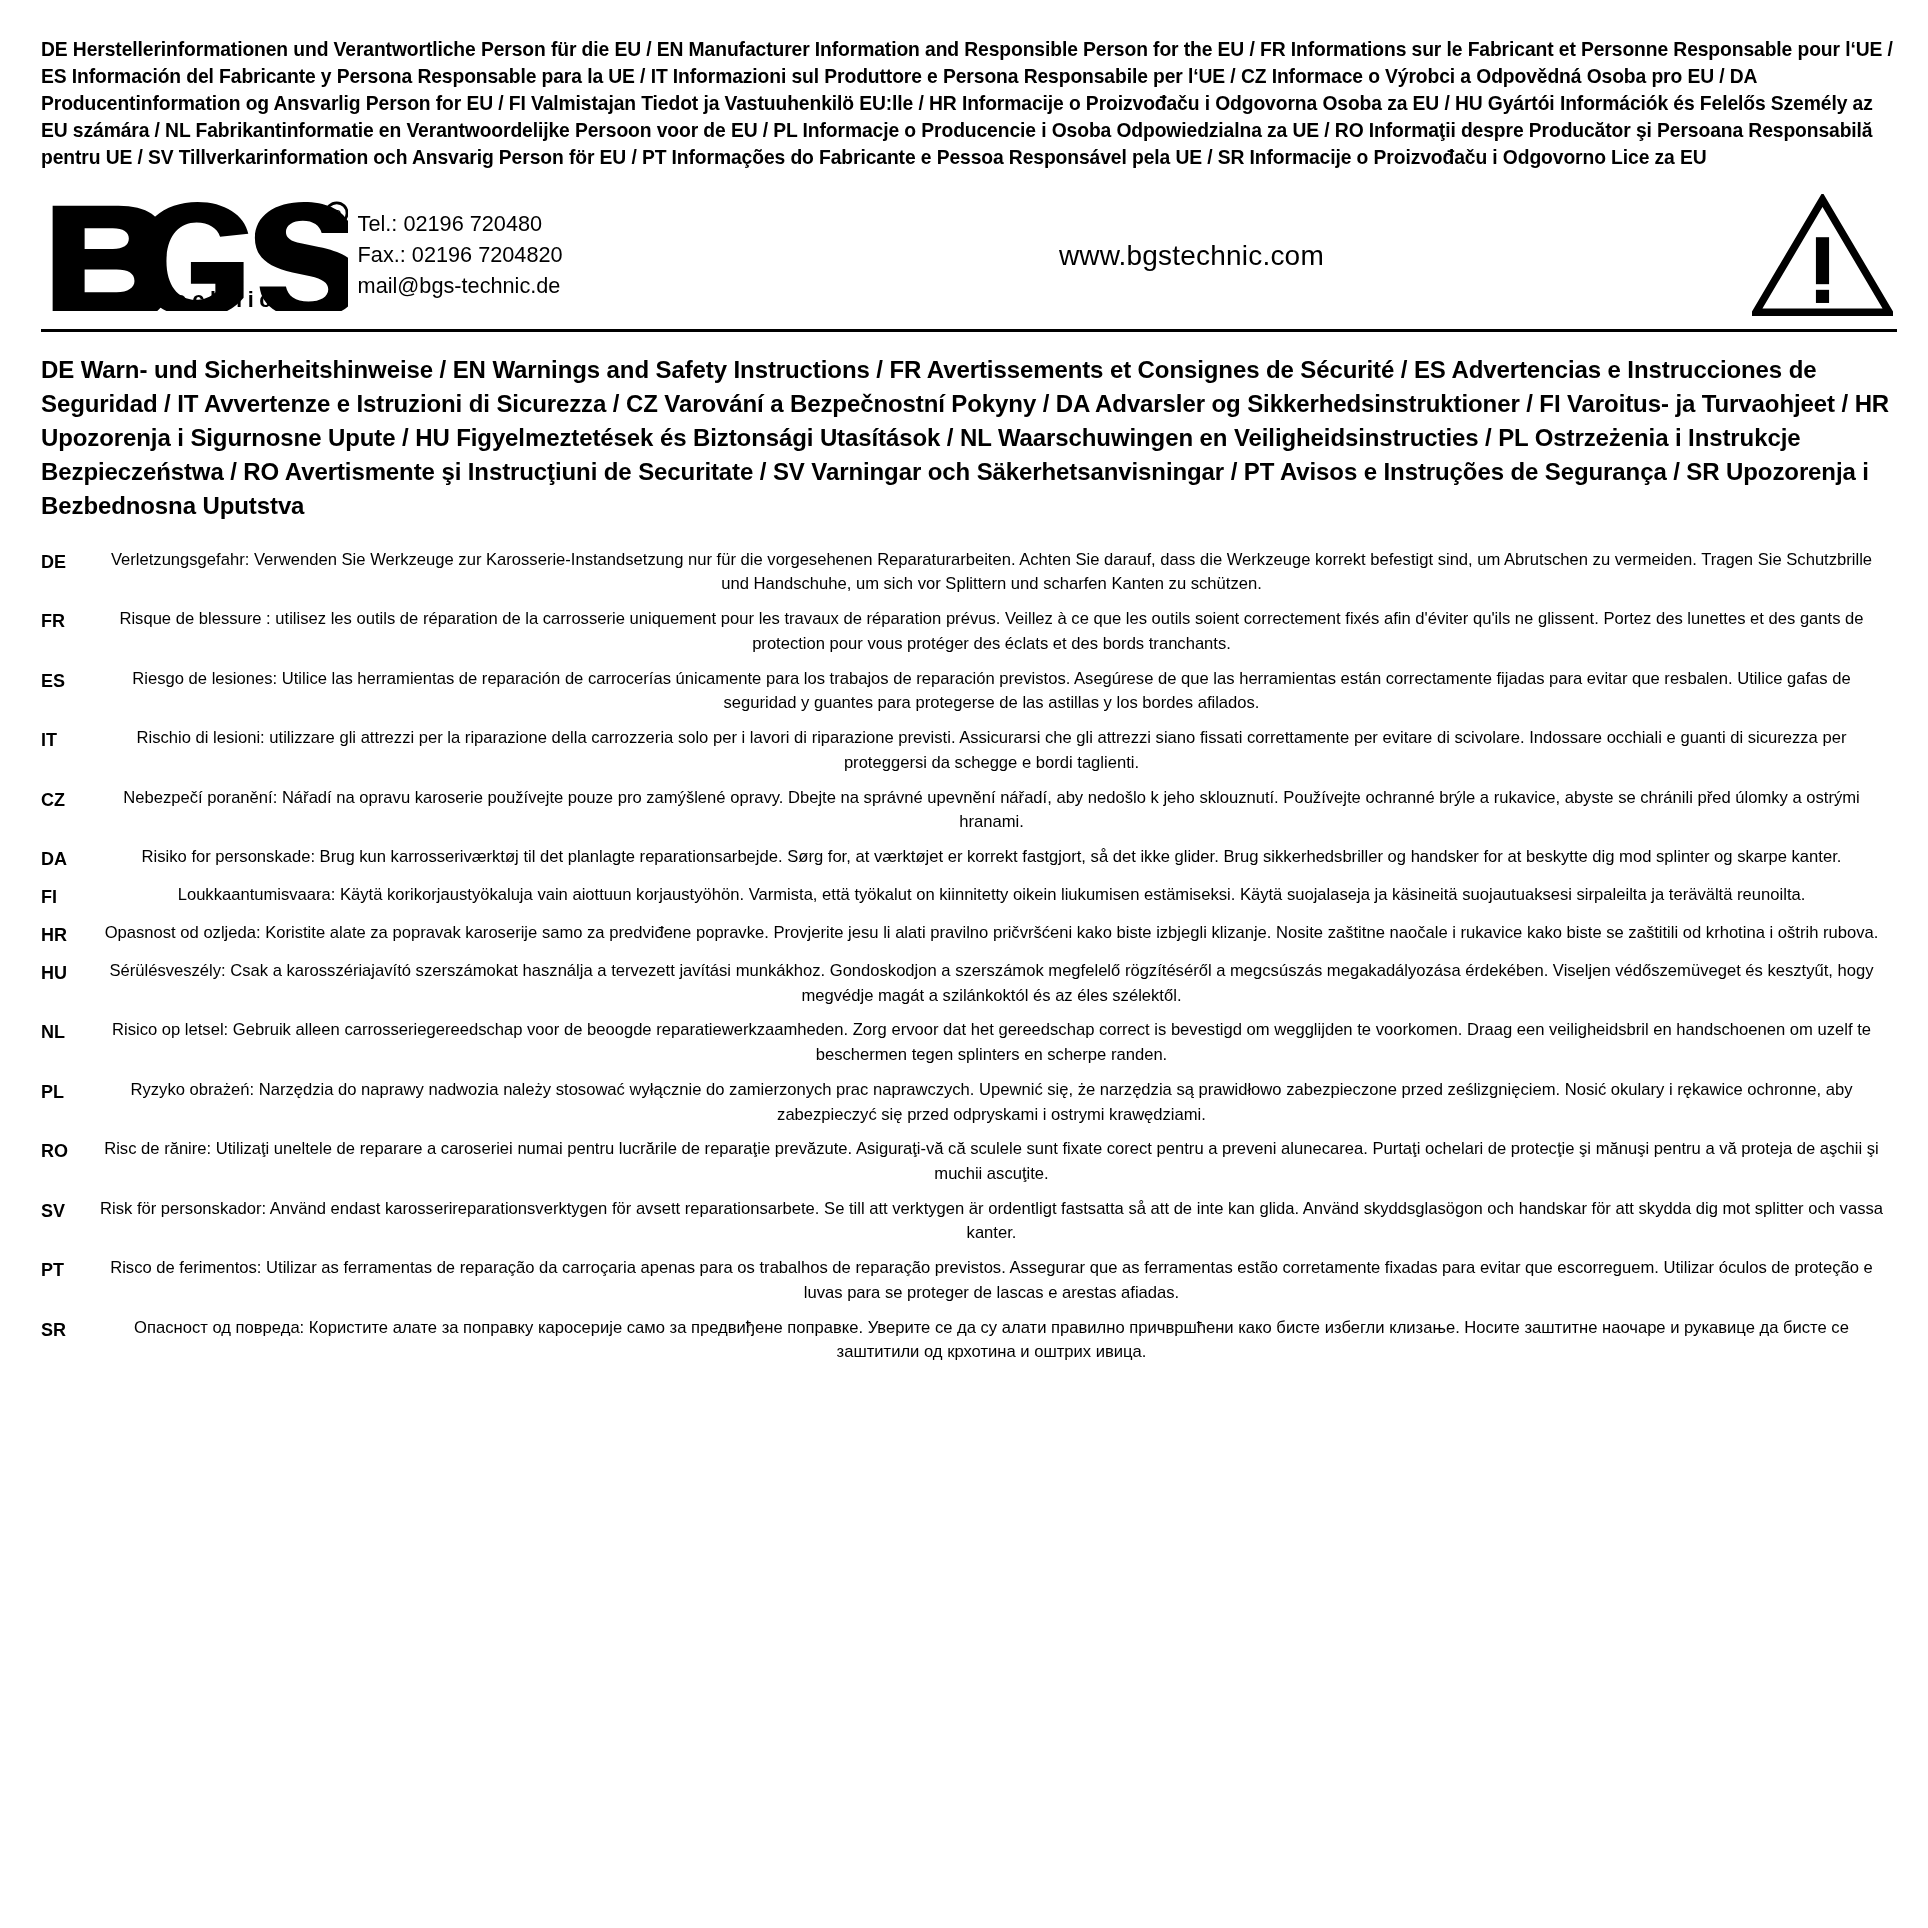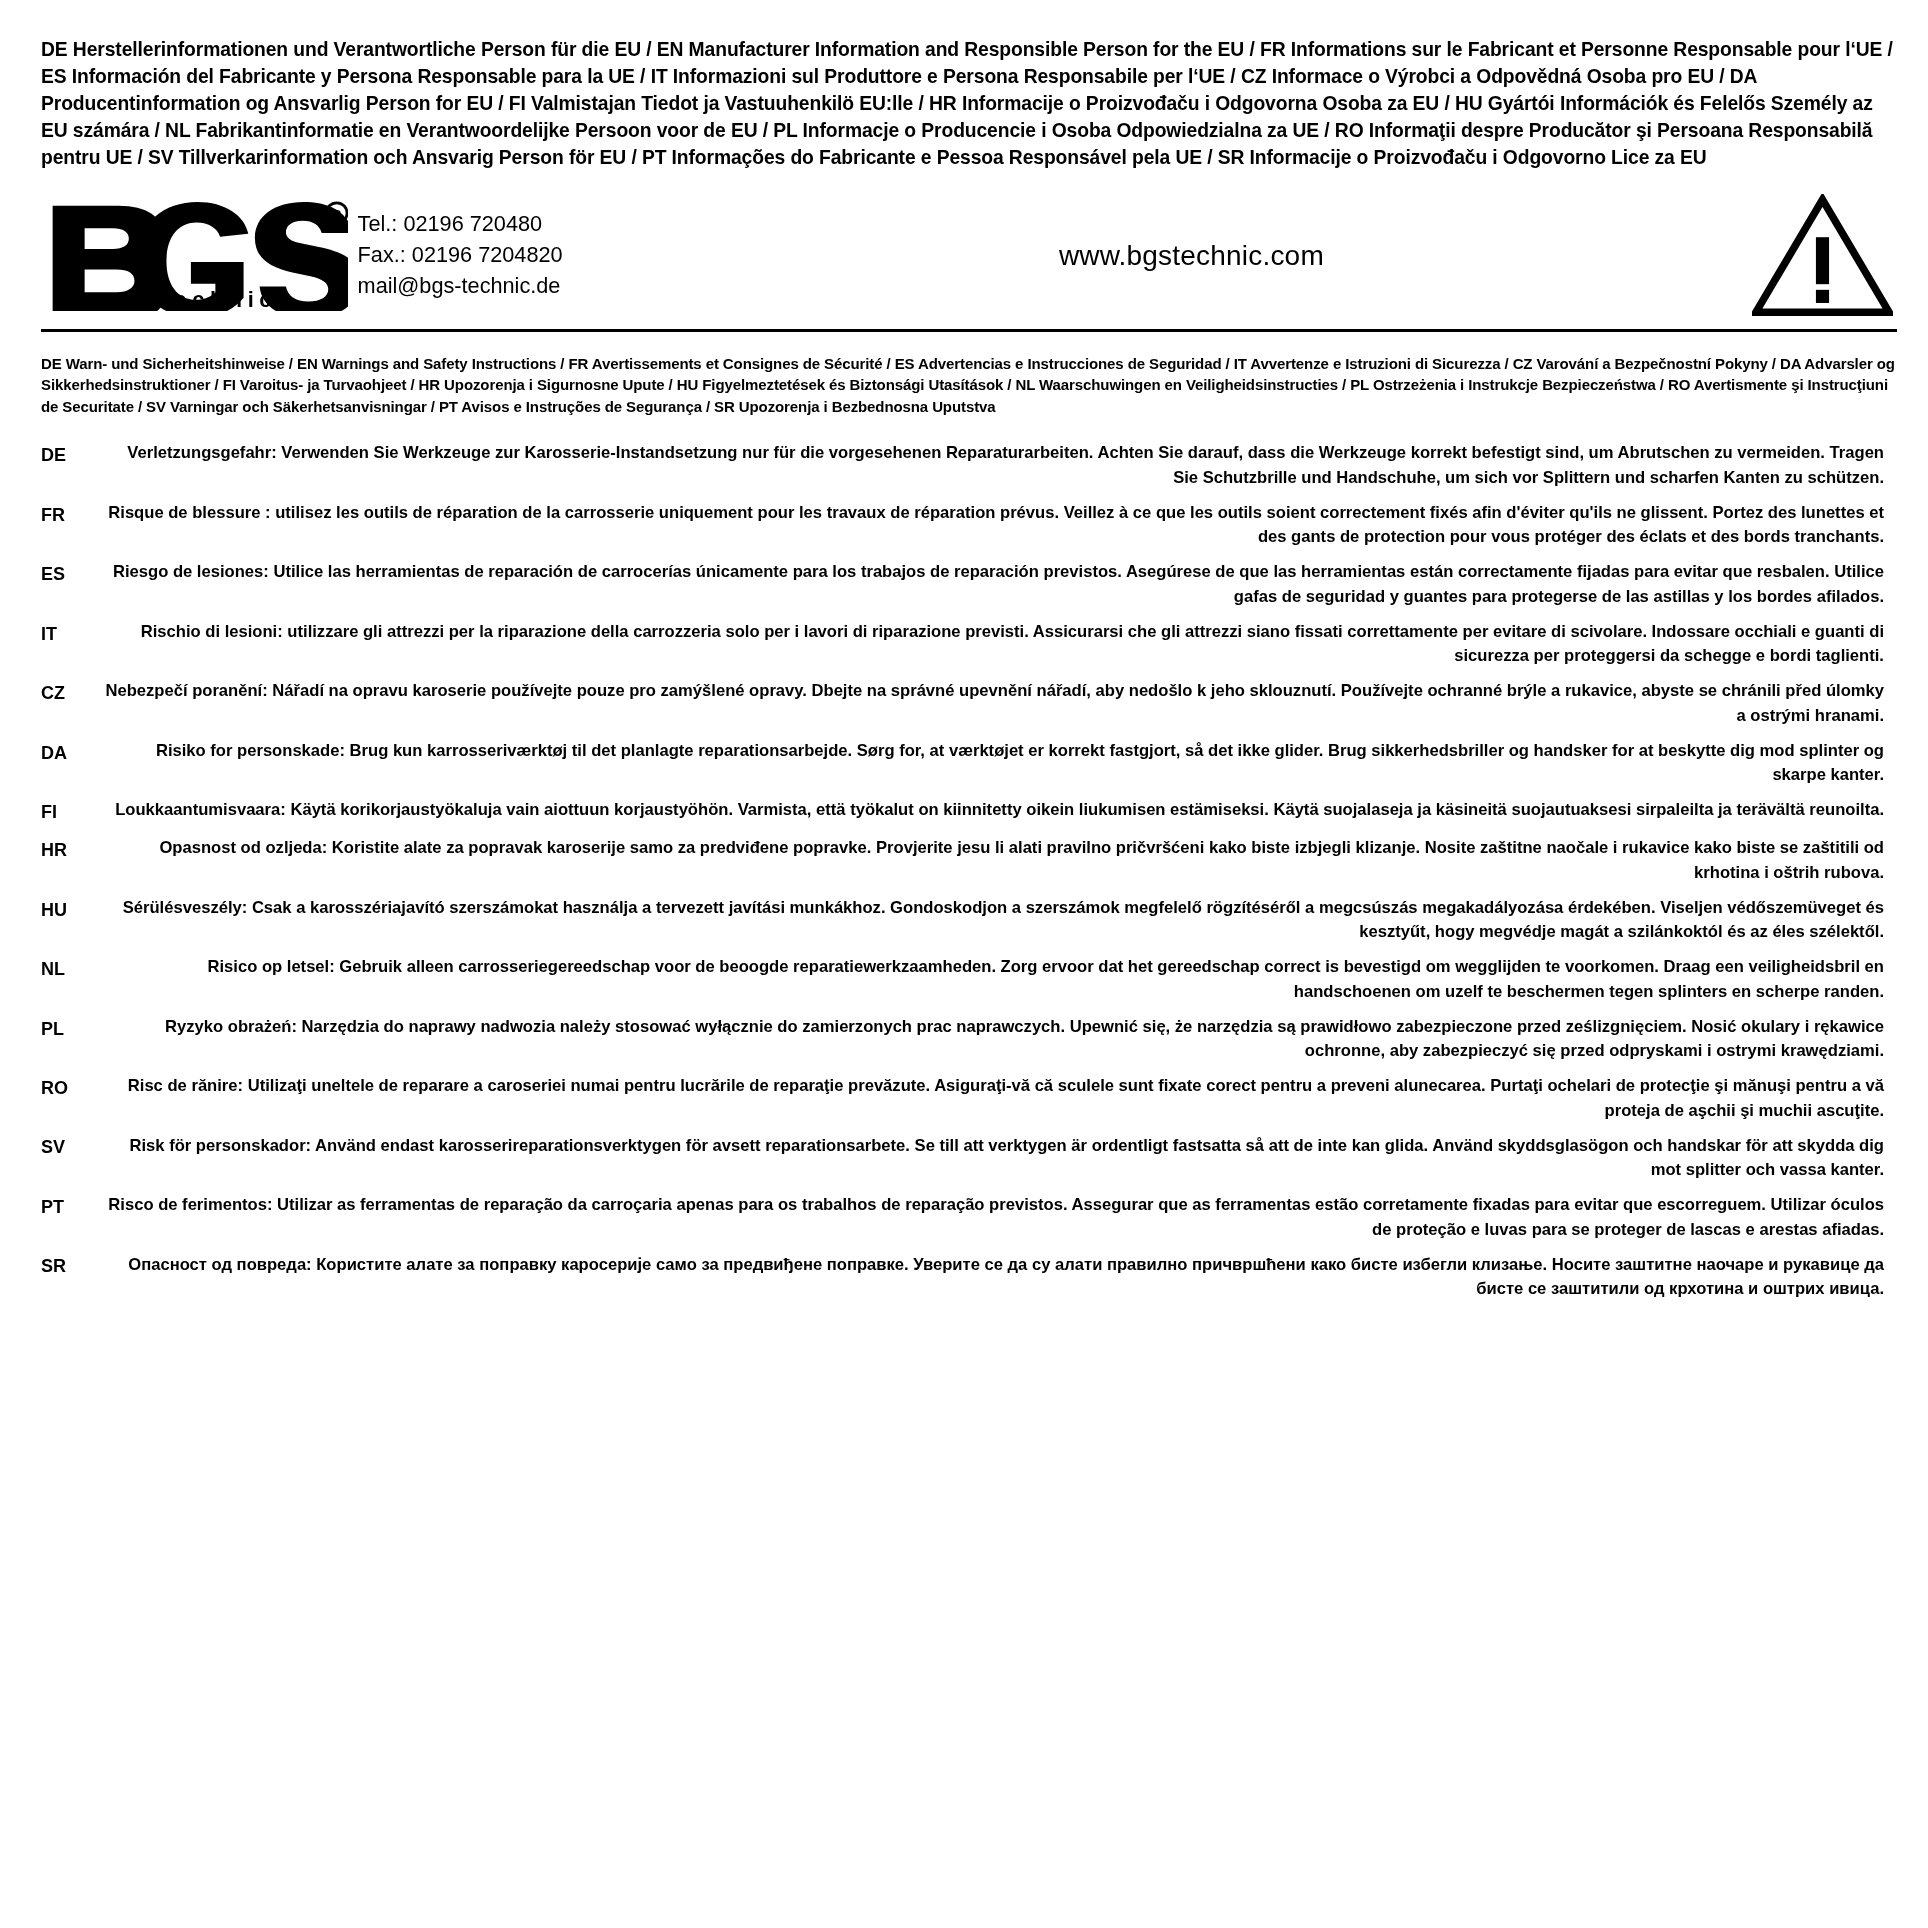--- a/index.html
+++ b/index.html
@@ -68,21 +68,21 @@
   .warn-tri {
     flex: 0 0 160px;
     display: flex;
     justify-content: flex-end;
     align-items: center;
     padding-right: 3.8px;
   }
 
   
   .section-heading {
-    font-size: 15px;
+    font-size: 24px;
     font-weight: bold;
     line-height: 1.42;
     letter-spacing: -0.1px;
     margin: 0 0 24.5px 0;
   }
 
   
   .rows { width: 100%; }
   .lang-row {
     display: flex;
@@ -93,23 +93,22 @@
     flex: 0 0 58px;
     font-size: 18px;
     font-weight: bold;
     line-height: 1.48;
     padding-top: 0.9px;
   }
   .lang-text {
     flex: 1 1 auto;
     font-size: 16.6px;
     line-height: 1.48;
-    text-align: right;
+    text-align: center;
     padding-right: 13px;
-    font-weight: bold;
   }
 </style>
 </head>
 <body>
 
 <div class="page">
 
   <div class="header-title">DE Herstellerinformationen und Verantwortliche Person für die EU  /  EN Manufacturer Information and Responsible Person for the EU  /  FR Informations sur le Fabricant et Personne Responsable pour l‘UE  /  ES Información del Fabricante y Persona Responsable para la UE  /  IT Informazioni sul Produttore e Persona Responsabile per l‘UE  /  CZ Informace o Výrobci a Odpovědná Osoba pro EU  /  DA Producentinformation og Ansvarlig Person for EU  /  FI Valmistajan Tiedot ja Vastuuhenkilö EU:lle  /  HR Informacije o Proizvođaču i Odgovorna Osoba za EU  /  HU Gyártói Információk és Felelős Személy az EU számára  /  NL Fabrikantinformatie en Verantwoordelijke Persoon voor de EU  /  PL Informacje o Producencie i Osoba Odpowiedzialna za UE  /  RO Informaţii despre Producător şi Persoana Responsabilă pentru UE  /  SV Tillverkarinformation och Ansvarig Person för EU  /  PT Informações do Fabricante e Pessoa Responsável pela UE  /  SR Informacije o Proizvođaču i Odgovorno Lice za EU</div>
 
   <div class="company-block">

